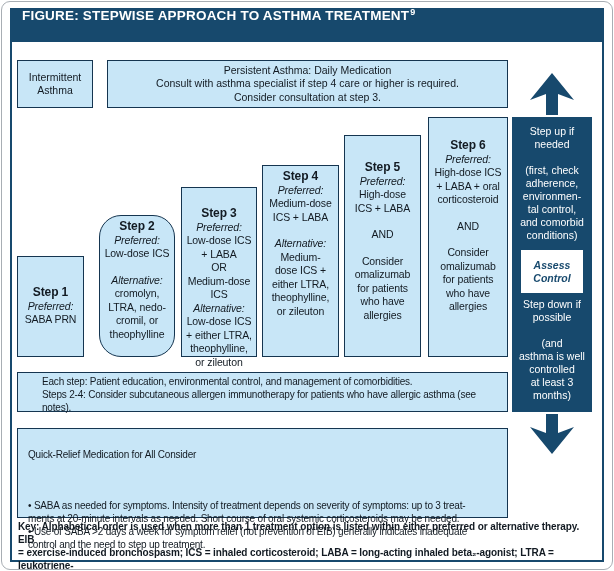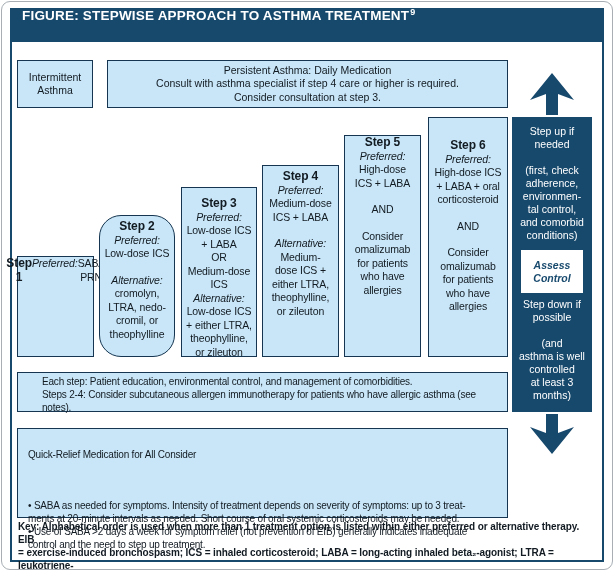--- a/index.html
+++ b/index.html
@@ -22,25 +22,25 @@
   .center{display:flex;flex-direction:column;align-items:center;justify-content:center;text-align:center;}
   .intermittent{left:17px;top:60px;width:76px;height:48px;font-size:10.5px;line-height:13px;}
   .persistent{left:107px;top:60px;width:401px;height:48px;font-size:10.5px;line-height:13.5px;}
   .step{position:absolute;background:#c8e6f7;border:1.5px solid #153550;
     box-sizing:border-box;text-align:center;font-size:10.5px;line-height:13.5px;
     letter-spacing:-.1px;}
   .step div{white-space:pre-line;}
   .step .step-title{font-weight:bold;font-size:12px;}
   .step .it{font-style:italic;}
   .step .gap{height:13px;}
-  .s1{left:17px;top:256px;width:77px;height:101px;display:flex;flex-direction:row;justify-content:center;}
+  .s1{left:17px;top:256px;width:67px;height:101px;display:flex;flex-direction:column;justify-content:center;}
   .s2{left:99px;top:215px;width:76px;height:142px;padding-top:4px;border-radius:22px;}
-  .s3{left:181px;top:187px;width:76px;height:170px;padding-top:9px;}
+  .s3{left:181px;top:187px;width:76px;height:170px;padding-top:19px;}
   .s4{left:262px;top:165px;width:77px;height:192px;padding-top:4px;}
-  .s5{left:344px;top:135px;width:77px;height:222px;}
+  .s5{left:344px;top:135px;width:77px;height:222px;padding-top:25px;}
   .s6{left:428px;top:117px;width:80px;height:240px;padding-top:21px;}
   .eachstep{left:17px;top:372px;width:491px;height:40px;font-size:10px;line-height:12.8px;
     padding:3px 24px;letter-spacing:-.2px;}
   .quick{left:17px;top:428px;width:491px;height:90px;font-size:10px;line-height:13px;
     padding:6px 10px;letter-spacing:-.2px;}
   .quick .gap{height:12px;}
   .qr-bullet{white-space:pre-line;}
   .keytext{position:absolute;left:18px;top:520px;width:580px;font-weight:bold;
     font-size:10px;line-height:13px;white-space:pre-line;letter-spacing:-.1px;}
   .side-col{position:absolute;left:512px;top:117px;width:80px;height:295px;

